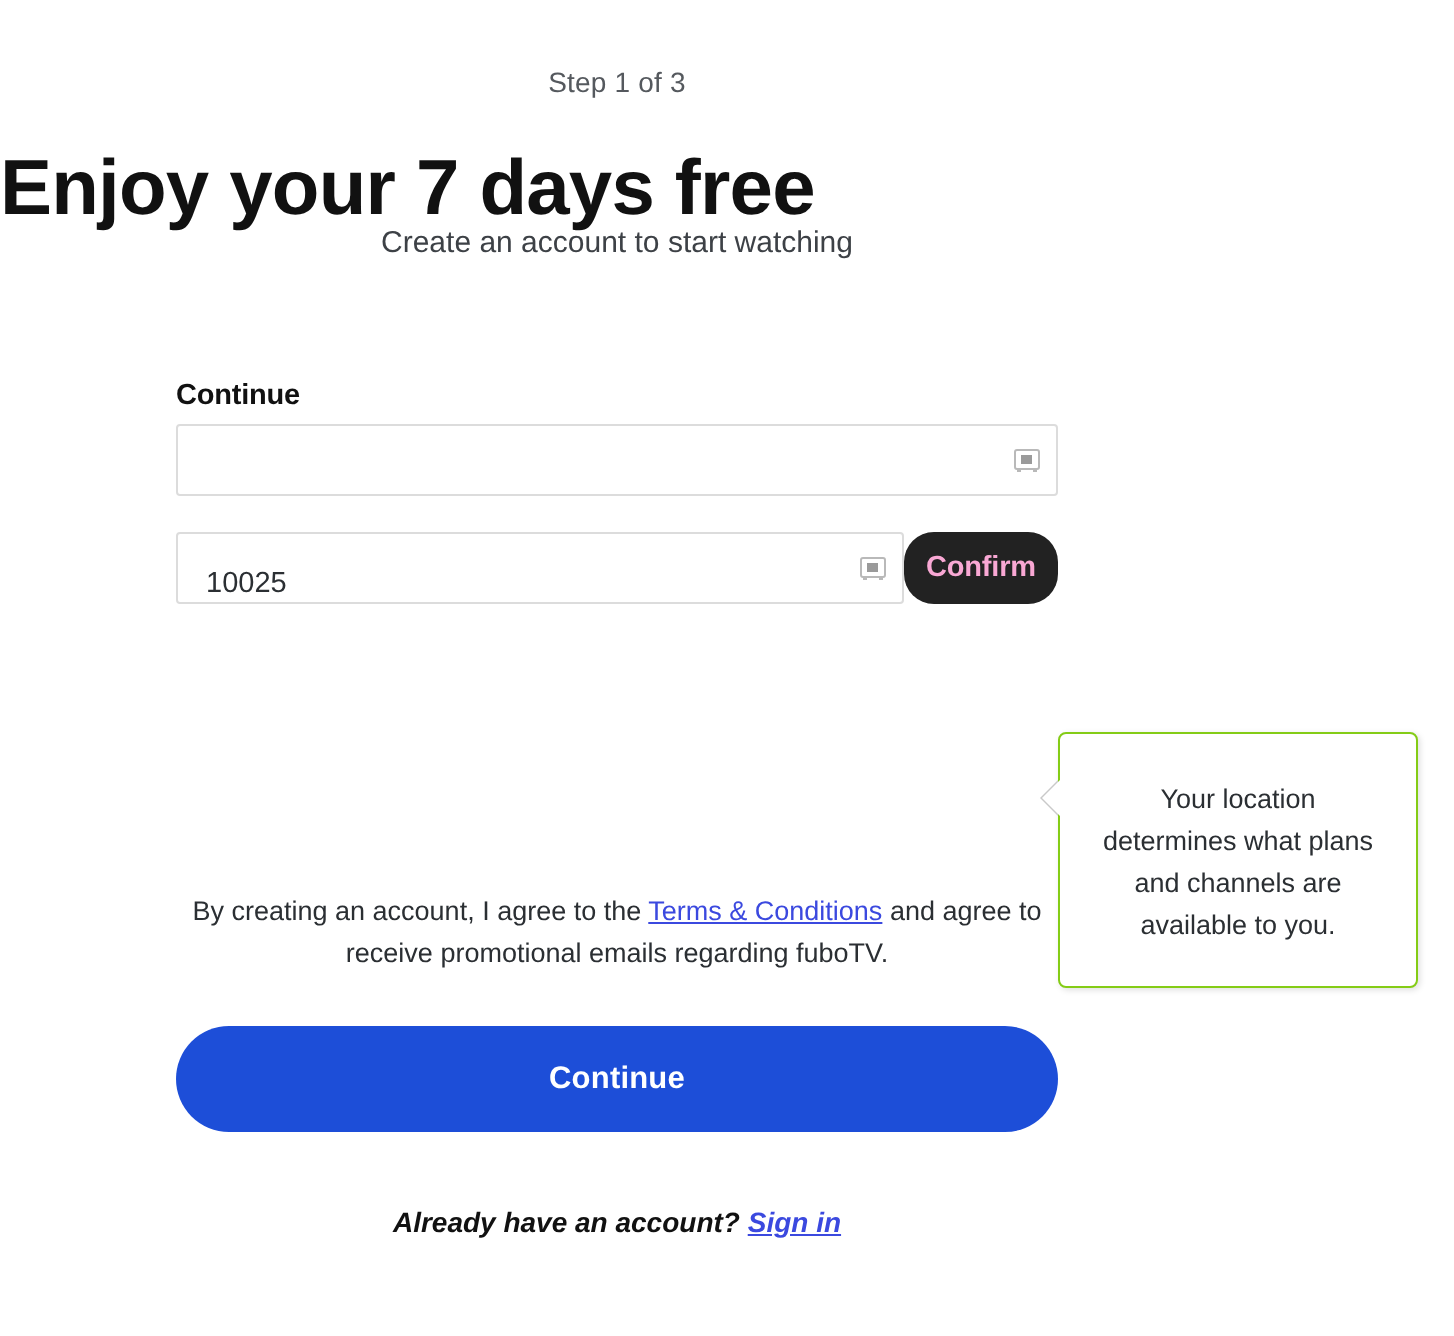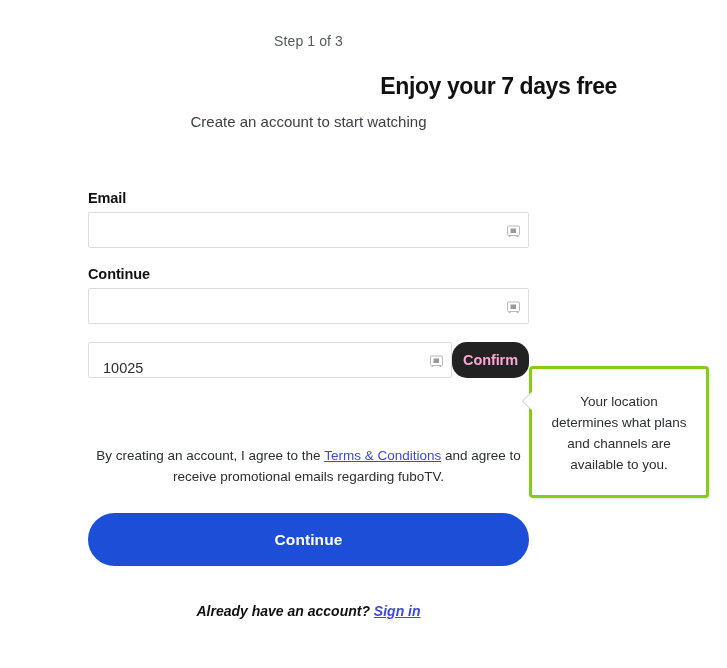--- a/index.html
+++ b/index.html
@@ -32,22 +32,22 @@
     text-align: center;
     font-size: 14px;
     color: #55595e;
     letter-spacing: 0.1px;
   }
   .main-heading {
     position: absolute;
     top: 38px;
     left: 0;
     width: 617px;
-    text-align: right;
-    font-size: 23px;
+    text-align: left;
+    font-size: 39px;
     font-weight: bold;
     letter-spacing: -0.4px;
     color: #111111;
     margin: 0;
   }
   .sub-heading {
     position: absolute;
     top: 78px;
     left: 0;
     width: 617px;
@@ -137,21 +137,21 @@
   }
 
   
   .tooltip {
     position: absolute;
     left: 529px;
     top: 331px;
     width: 180px;
     box-sizing: border-box;
     background: #ffffff;
-    border: 3px solid #84cc16;
+    border: 1px solid #84cc16;
     border-radius: 4px;
     padding: 22px 16px 20px 16px;
     font-size: 13.5px;
     line-height: 21px;
     color: #2b2f33;
     text-align: center;
     box-shadow: 1px 1px 3px rgba(0,0,0,0.13);
     z-index: 5;
   }
   .tooltip-arrow {
@@ -236,34 +236,20 @@
 <div class="page">
 
   <div class="step-indicator">Step 1 of 3</div>
 
   <h1 class="main-heading">Enjoy your 7 days free</h1>
 
   <div class="sub-heading">Create an account to start watching</div>
 
   <div class="form-area">
 
-    <div>
-      <div class="field-label">Email</div>
-      <div class="field-wrap">
-        <input class="text-input" type="text" placeholder="" style="">
-        <span class="pm-icon">
-          <svg width="13" height="13" viewBox="0 0 13 13">
-            <rect x="0.5" y="1.5" width="12" height="9.5" rx="1" fill="#ffffff" stroke="#b9b9b9" stroke-width="1"></rect>
-            <rect x="3.5" y="4" width="5.5" height="4.5" fill="#9a9a9a"></rect>
-            <rect x="1.5" y="11" width="2" height="1.5" fill="#b9b9b9"></rect>
-            <rect x="9.5" y="11" width="2" height="1.5" fill="#b9b9b9"></rect>
-          </svg>
-        </span>
-      </div>
-    </div>
 
     <div>
       <div class="field-label">Continue</div>
       <div class="field-wrap">
         <input class="text-input" type="password" placeholder="" style="">
         <span class="pm-icon">
           <svg width="13" height="13" viewBox="0 0 13 13">
             <rect x="0.5" y="1.5" width="12" height="9.5" rx="1" fill="#ffffff" stroke="#b9b9b9" stroke-width="1"></rect>
             <rect x="3.5" y="4" width="5.5" height="4.5" fill="#9a9a9a"></rect>
             <rect x="1.5" y="11" width="2" height="1.5" fill="#b9b9b9"></rect>

